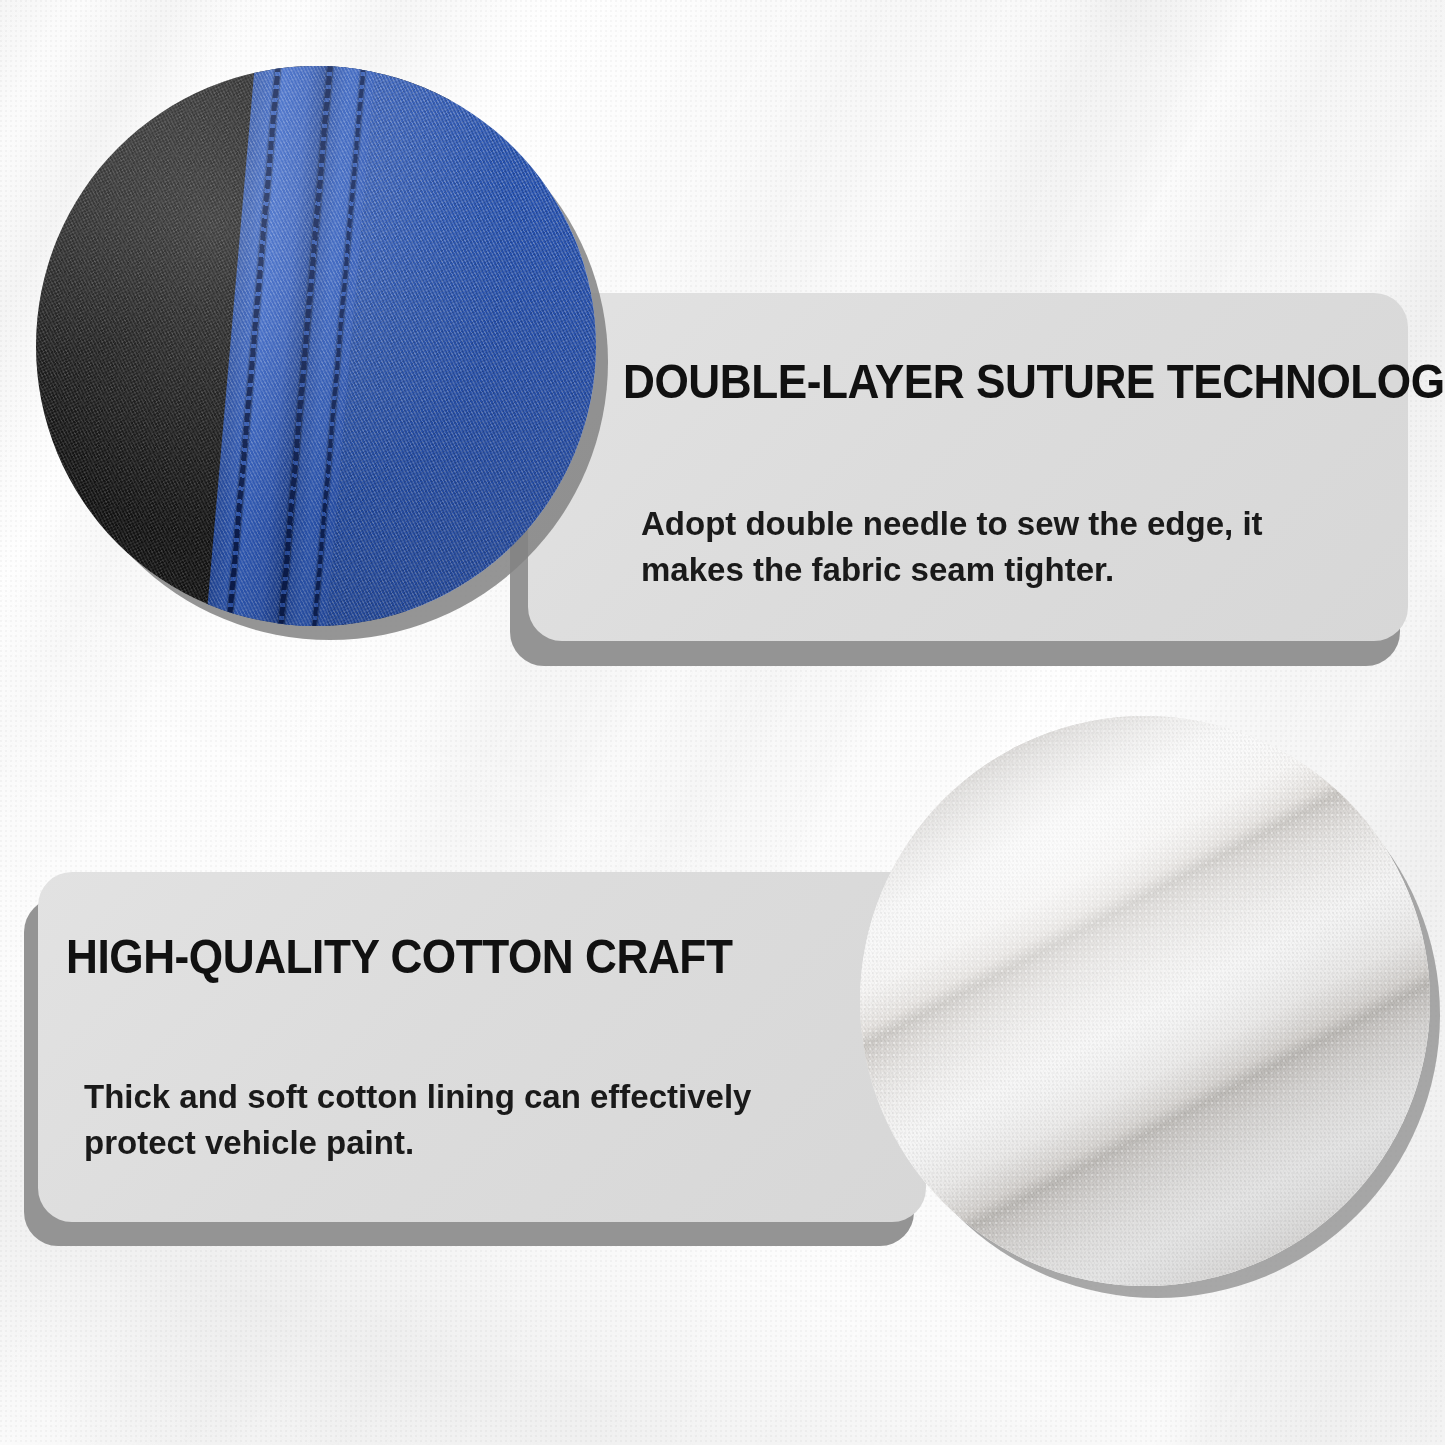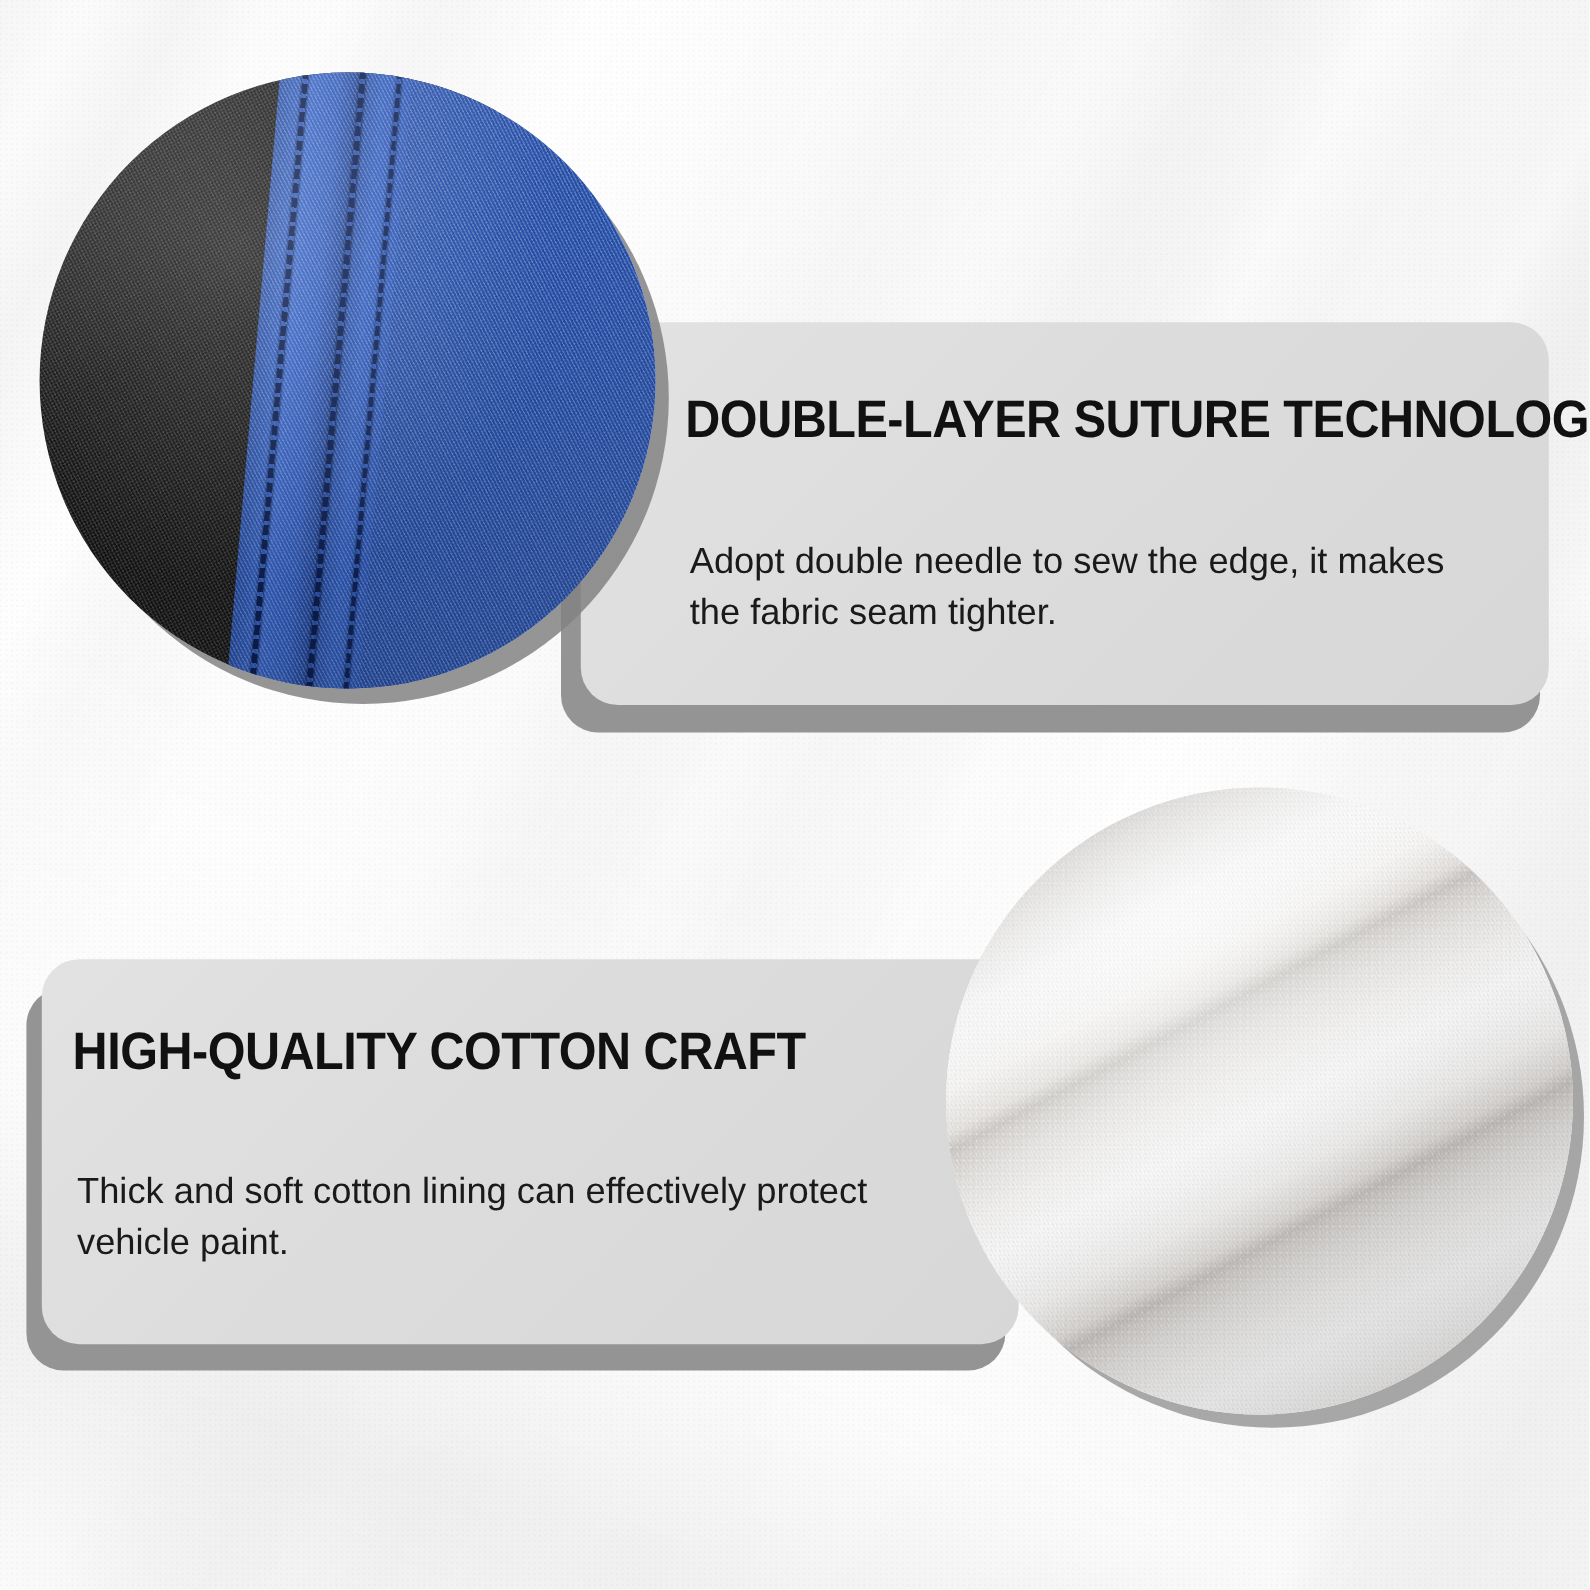--- a/index.html
+++ b/index.html
@@ -115,21 +115,22 @@
     font-weight: 700;
     color: #111111;
     letter-spacing: -0.5px;
     transform: scaleX(0.92);
     transform-origin: left center;
     white-space: nowrap;
     margin: 0;
   }
   .card-body {
     color: #1a1a1a;
-    margin: 2px;
+    margin: 16px;
+    font-weight: bold;
   }
 
   
   #card-top-shadow { left: 510px; top: 318px; width: 890px; height: 348px; }
   #card-top        { left: 528px; top: 293px; width: 880px; height: 348px; }
   #card-top .card-title { font-size: 48px; line-height: 54px; }
   #card-top-title-wrap  { left: 95px; top: 62px; }
   #card-top .card-body  { font-size: 33px; line-height: 46px; }
   #card-top-body-wrap   { left: 97px; top: 192px; width: 730px; }
 

